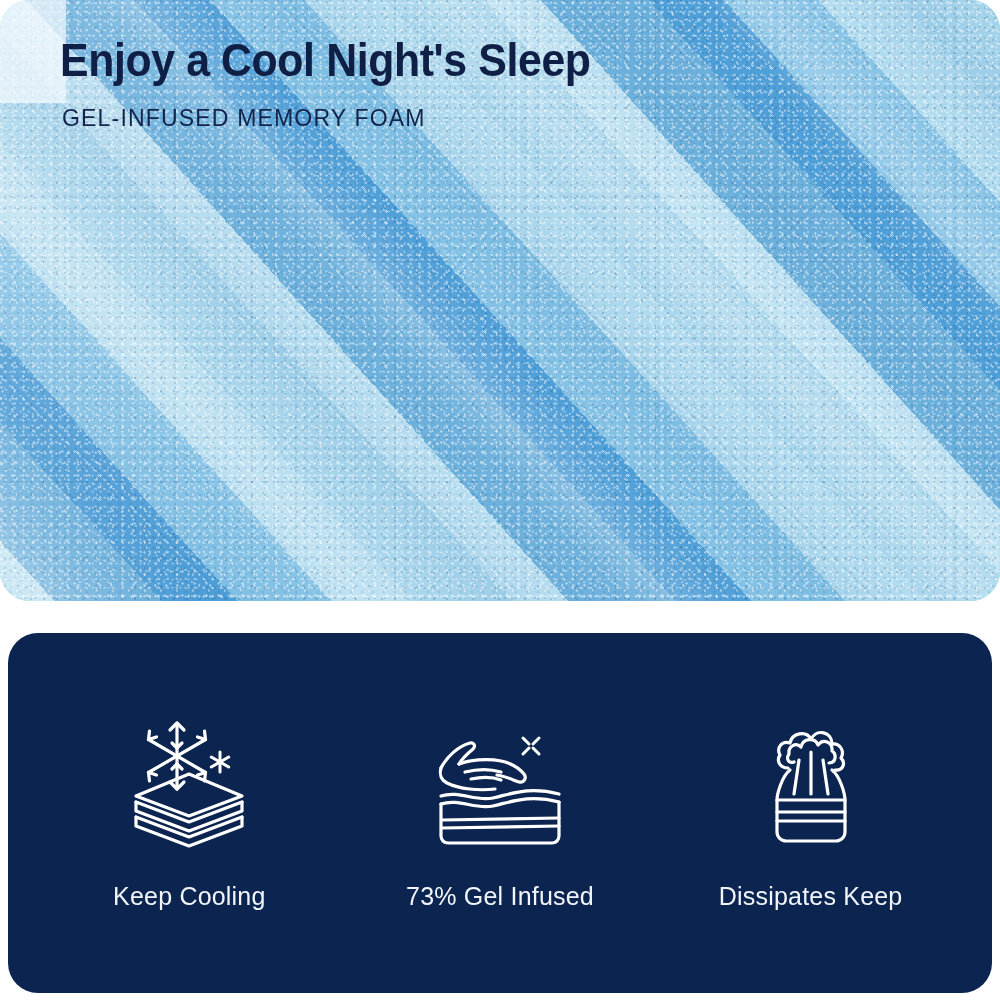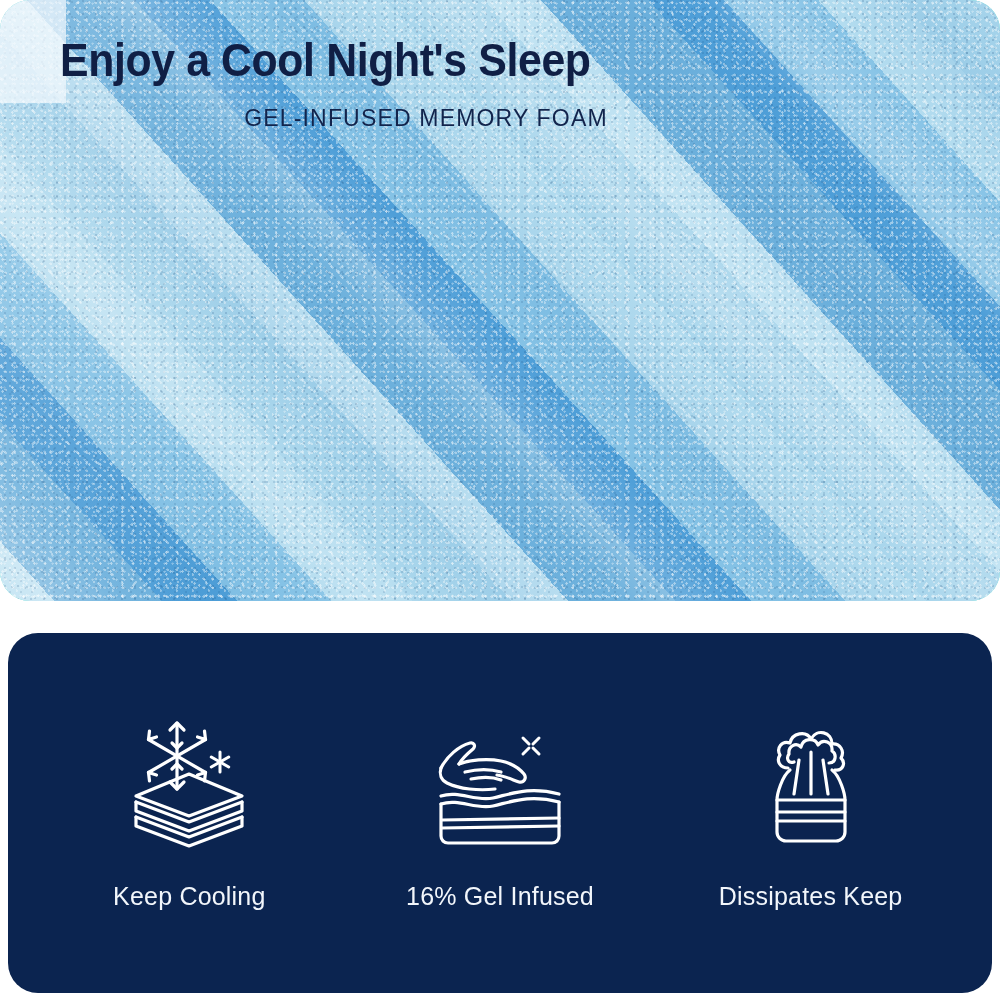--- a/index.html
+++ b/index.html
@@ -10,21 +10,20 @@
     overflow:hidden;
   }
   .canvas{position:relative;width:1000px;height:1000px;background:#ffffff;}
 
   
   .hero{
     position:absolute;left:0;top:0;width:1000px;height:601px;
     border-radius:30px 30px 30px 30px;
     overflow:hidden;
     background:#5eead4;
-    text-align:right;
   }
   .hero-bands{
     position:absolute;left:-40%;top:-40%;width:180%;height:180%;
     background:
       repeating-linear-gradient(
         48deg,
         #a9d6ec 0px,
         #a9d6ec 74px,
         #bfe2f2 74px,
         #bfe2f2 116px,
@@ -202,21 +201,21 @@
               <path d="M-8 -8 L-2 -2 M8 -8 L2 -2 M-8 8 L-2 2 M8 8 L2 2"></path>
             </g>
 
             <path d="M16 80 C34 74 50 86 68 82 C86 78 104 70 134 78"></path>
             <path d="M16 88 C34 82 50 94 68 90 C86 86 104 78 134 86"></path>
             <path d="M16 88 L16 120 C16 124 19 127 23 127 L127 127 C131 127 134 124 134 120 L134 86"></path>
             <line x1="17" y1="104" x2="134" y2="102"></line>
             <line x1="17" y1="112" x2="134" y2="110"></line>
           </svg>
         </div>
-        <div class="feature-label">16% Gel Infused</div>
+        <div class="feature-label">73% Gel Infused</div>
       </div>
 
       <div class="feature">
         <div class="feature-icon">
           <svg width="150" height="132" viewBox="0 0 150 132" fill="none" stroke="#ffffff" stroke-width="3.2" stroke-linecap="round" stroke-linejoin="round">
 
             <path d="M52 52 C44 52 40 45 44 39 C40 32 46 24 54 27 C56 17 70 14 75 23
                      C81 12 96 16 96 28 C104 27 109 35 105 42 C110 47 107 55 99 54"></path>
             <path d="M58 46 C52 48 50 42 53 38 C52 30 60 26 65 31 C67 22 79 21 82 29
                      C87 22 97 26 96 35 C101 38 100 47 93 47"></path>

